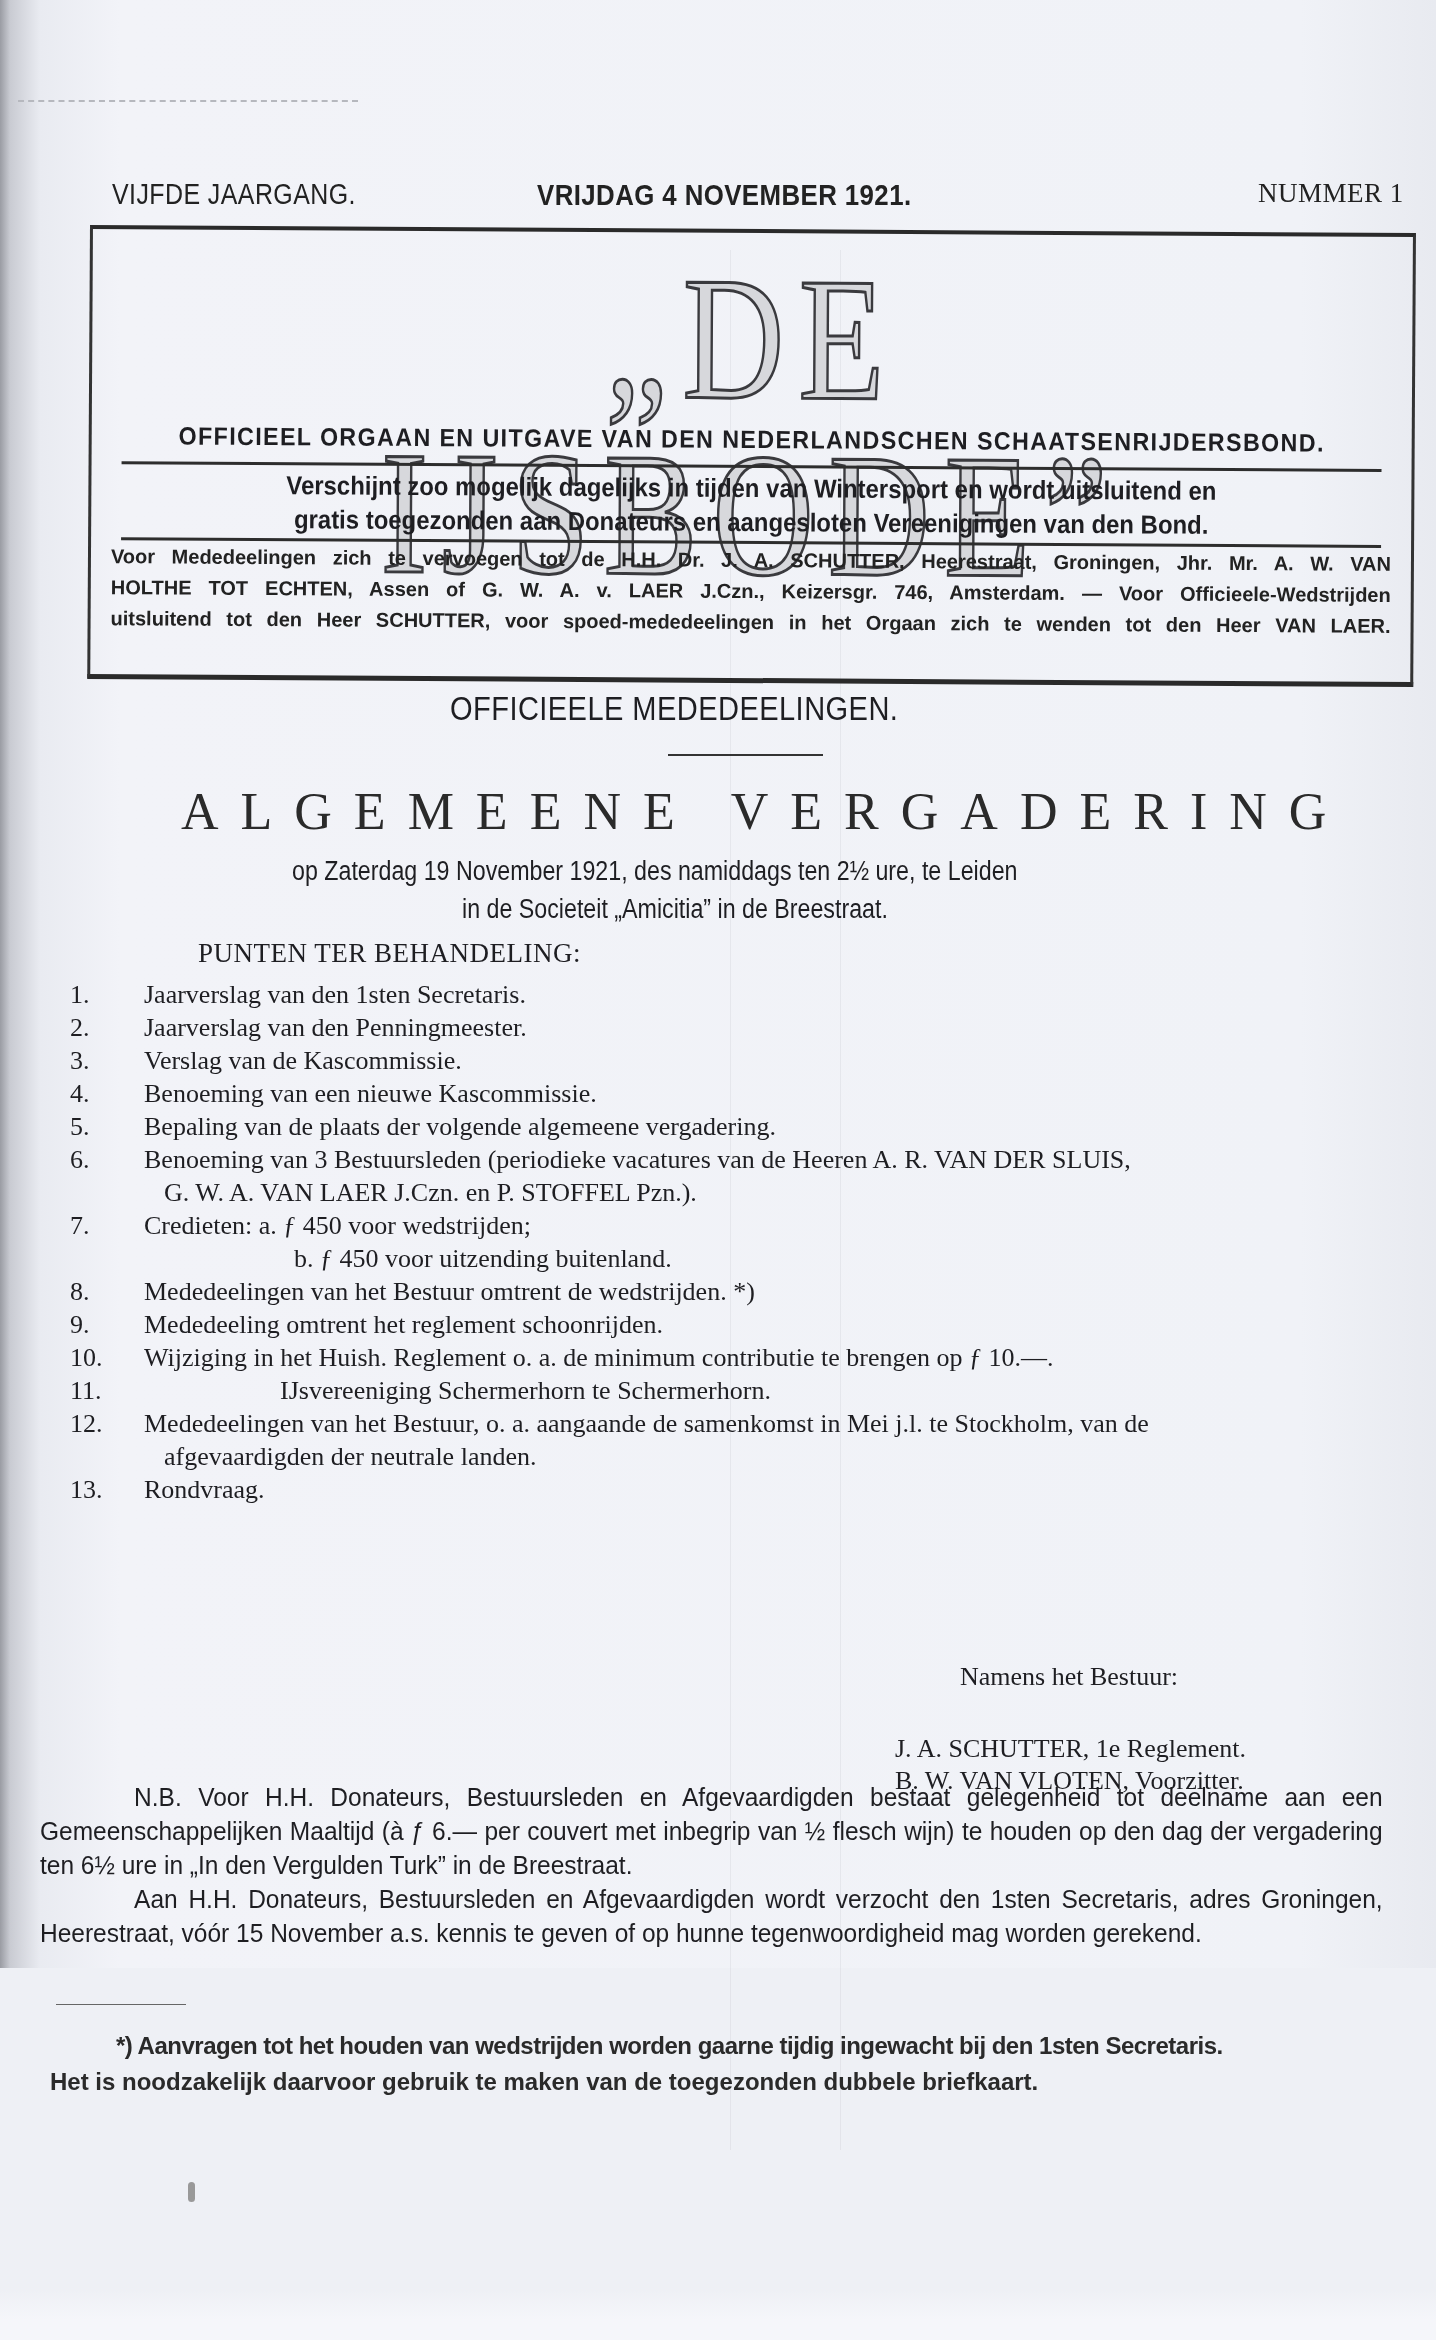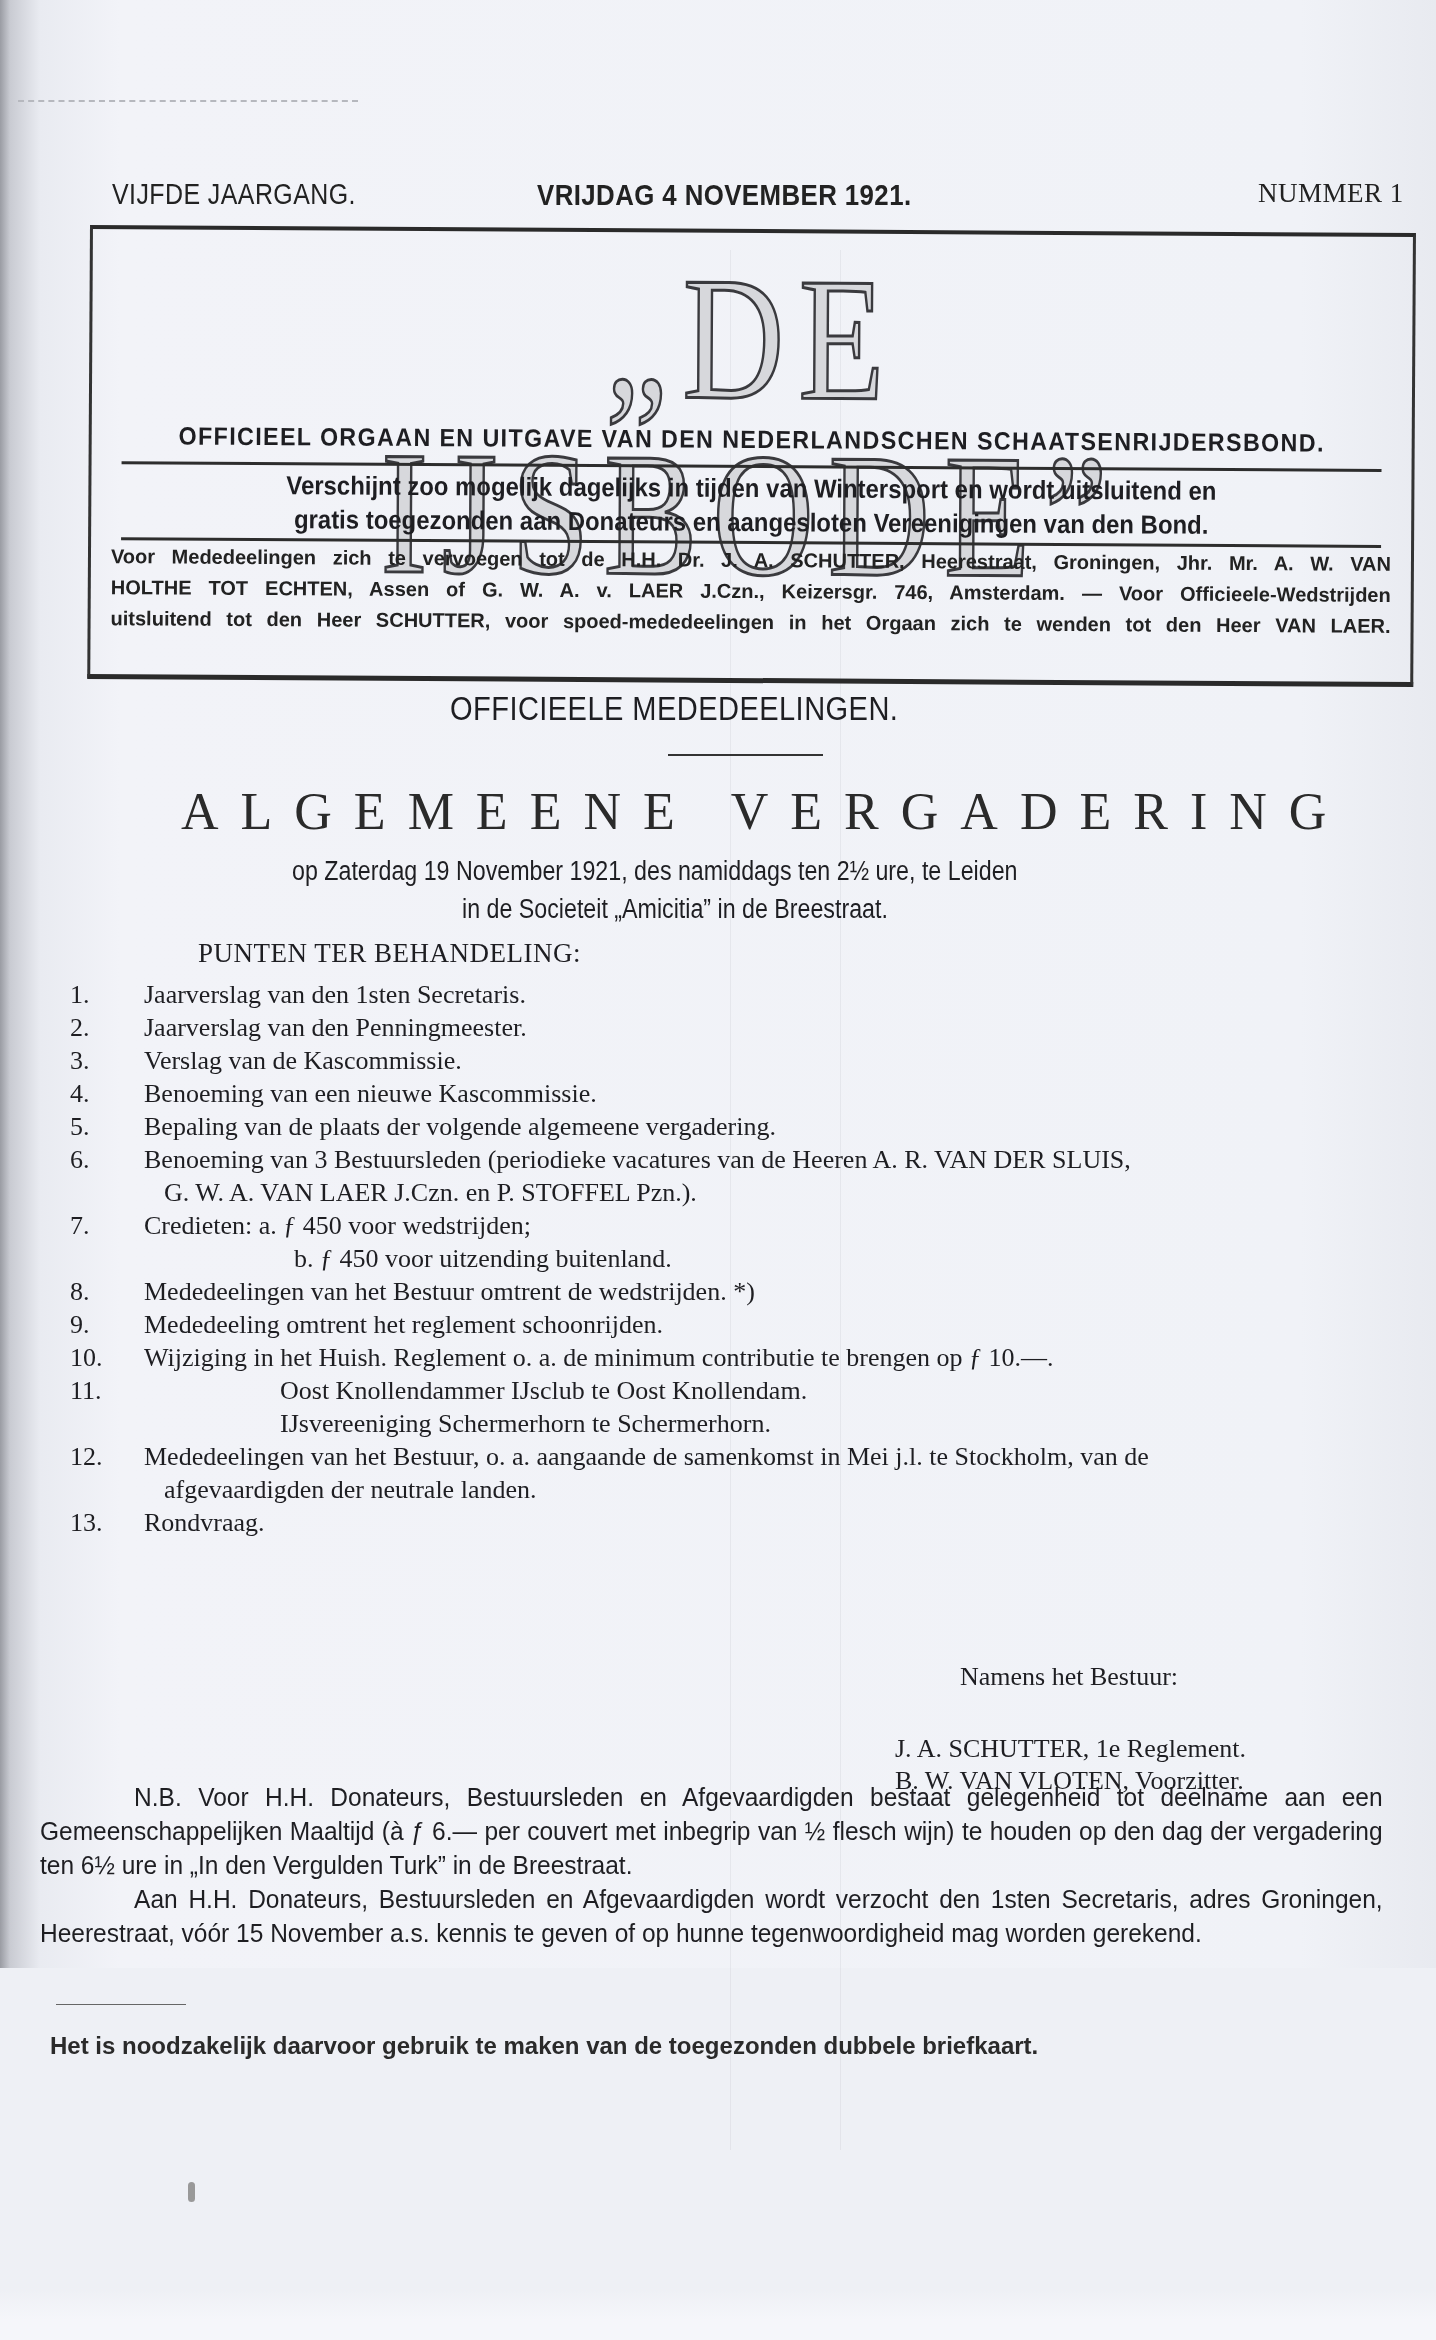--- a/index.html
+++ b/index.html
@@ -183,21 +183,20 @@
     <div class="item">
       <span class="num">9.</span>
       <span class="txt">Mededeeling omtrent het reglement schoonrijden.</span>
     </div>
     <div class="item">
       <span class="num">10.</span>
       <span class="txt">Wijziging in het Huish. Reglement o. a. de minimum contributie te brengen op ƒ 10.—.</span>
     </div>
     <div class="item">
       <span class="num">11.</span>
-      <span class="sub">Oost Knollendammer IJsclub te Oost Knollendam.</span>
       <span class="sub">IJsvereeniging Schermerhorn te Schermerhorn.</span>
     </div>
     <div class="item">
       <span class="num">12.</span>
       <span class="txt">Mededeelingen van het Bestuur, o. a. aangaande de samenkomst in Mei j.l. te Stockholm, van de</span>
       <span class="cont">afgevaardigden der neutrale landen.</span>
     </div>
     <div class="item">
       <span class="num">13.</span>
       <span class="txt">Rondvraag.</span>
@@ -208,18 +207,19 @@
   <div class="sig" style="top:1764px; left:895px">B. W. VAN VLOTEN, Voorzitter.</div>
   <div class="sig" style="top:1732px; left:895px">J. A. SCHUTTER, 1e Reglement.</div>
 
   <div class="nb">
     <p>N.B. Voor H.H. Donateurs, Bestuursleden en Afgevaardigden bestaat gelegenheid tot deelname aan een Gemeenschappelijken Maaltijd (à ƒ 6.— per couvert met inbegrip van ½ flesch wijn) te houden op den dag der vergadering ten 6½ ure in „In den Vergulden Turk” in de Breestraat.</p>
     <p>Aan H.H. Donateurs, Bestuursleden en Afgevaardigden wordt verzocht den 1sten Secretaris, adres Groningen, Heerestraat, vóór 15 November a.s. kennis te geven of op hunne tegenwoordigheid mag worden gerekend.</p>
   </div>
 
   <div class="foot-rule"></div>
   <div class="footnote">
+    <p class="first">*) Aanvragen tot het houden van wedstrijden worden gaarne tijdig ingewacht bij den 1sten Secretaris.</p>
     <p>Het is noodzakelijk daarvoor gebruik te maken van de toegezonden dubbele briefkaart.</p>
   </div>
 
   <div class="speck"></div>
   <div class="shadow-bottom"></div>
 </div>
 
 </body></html>

